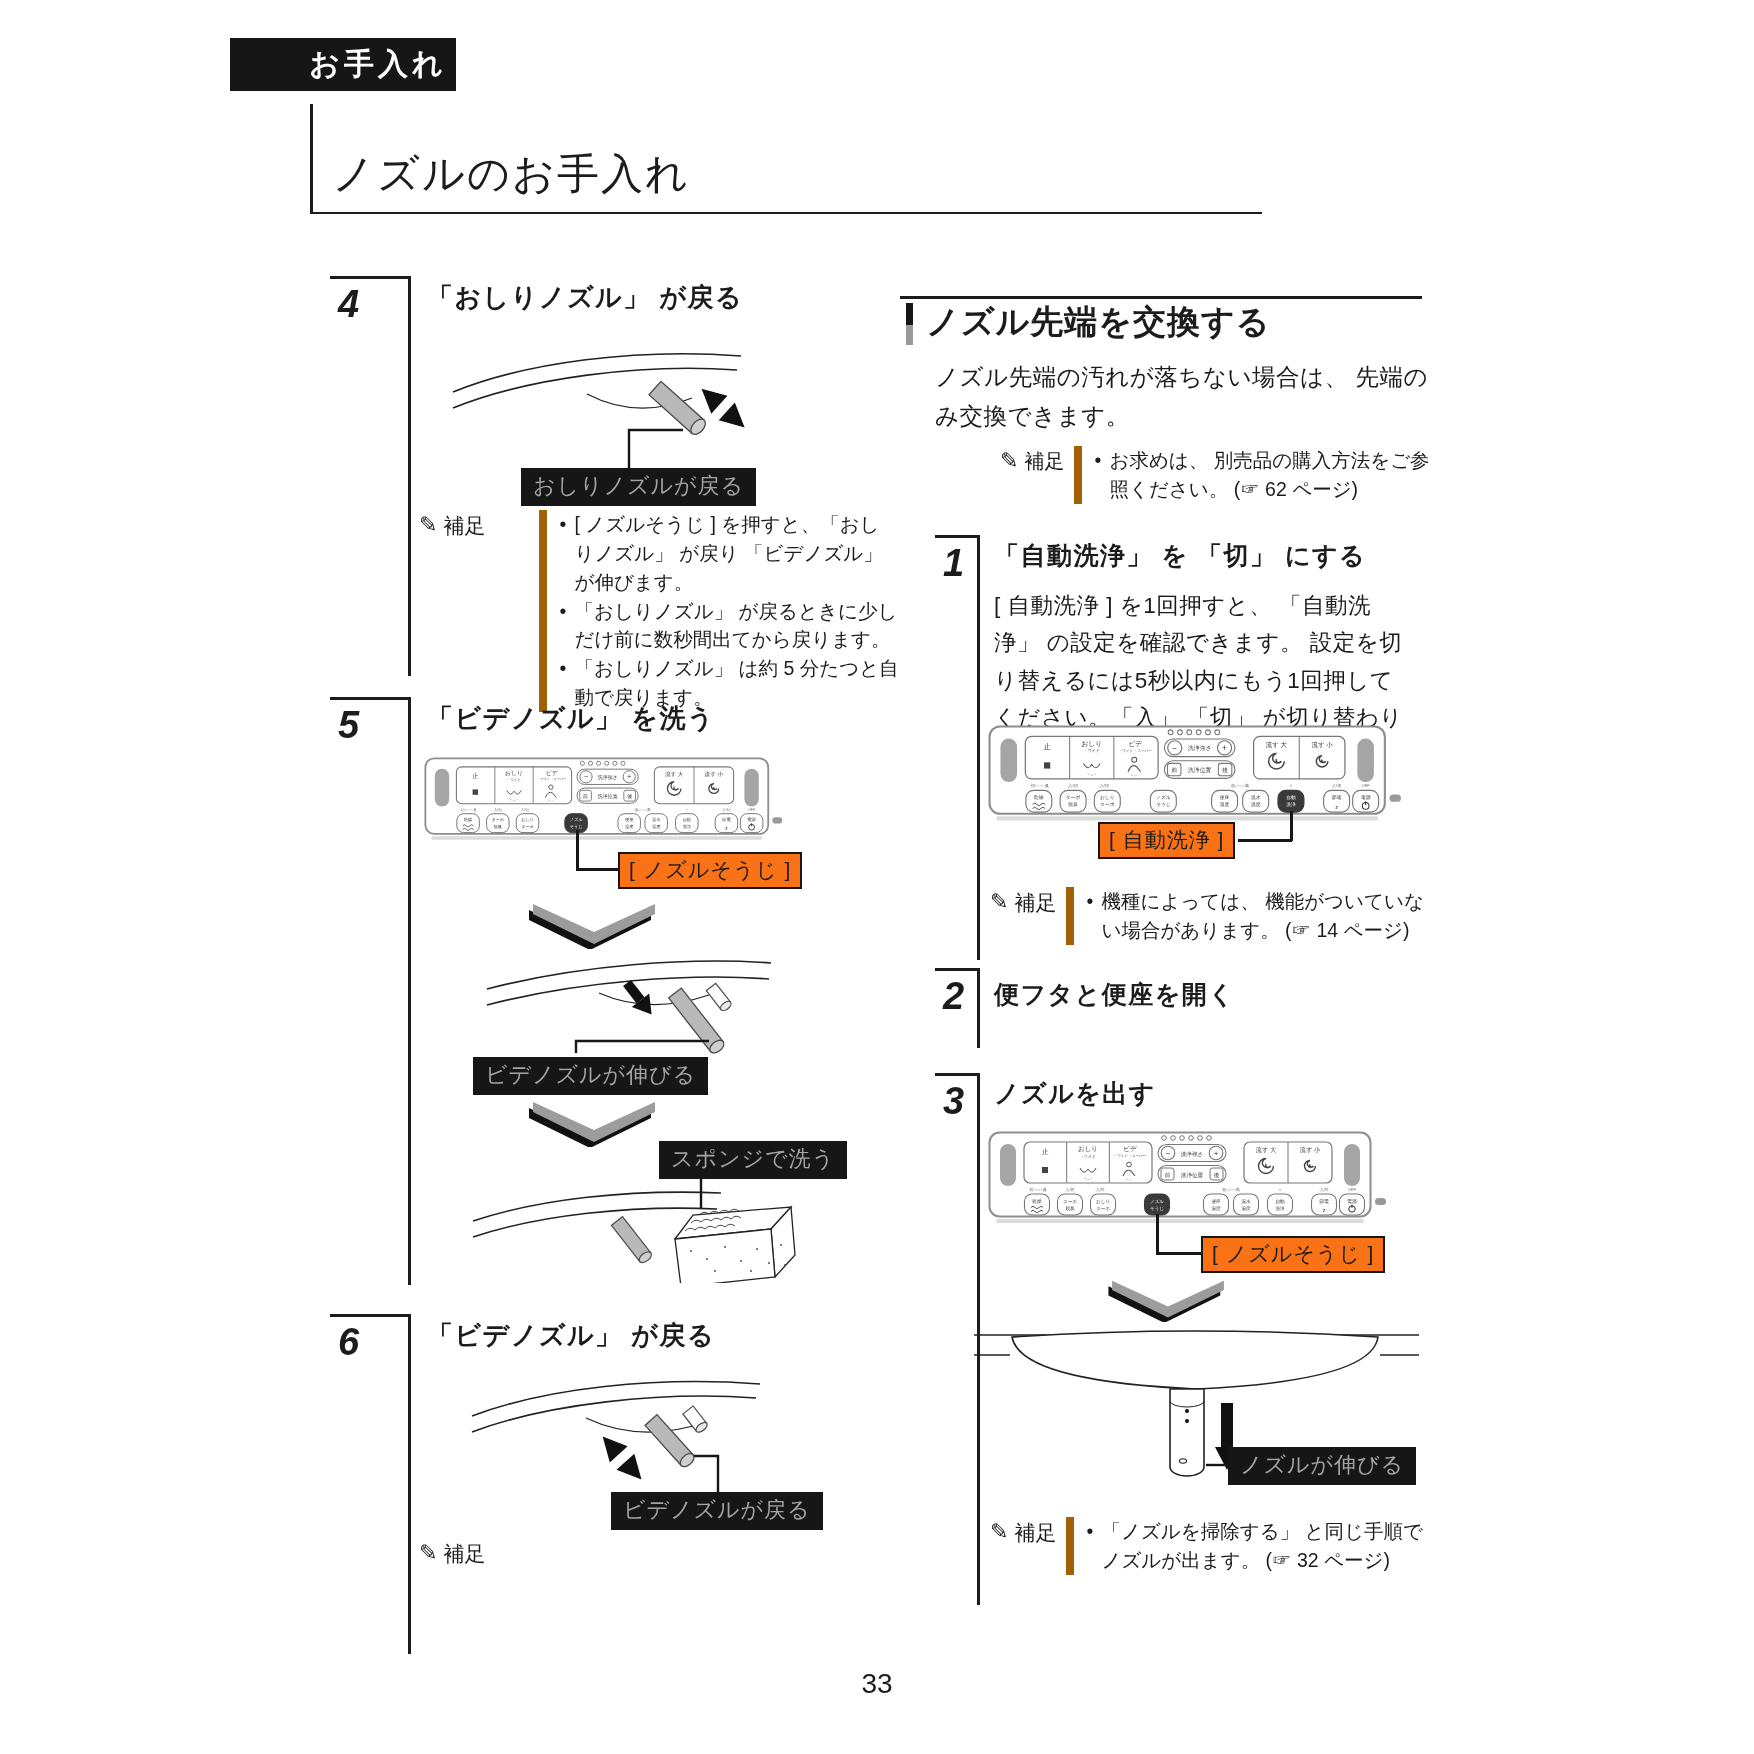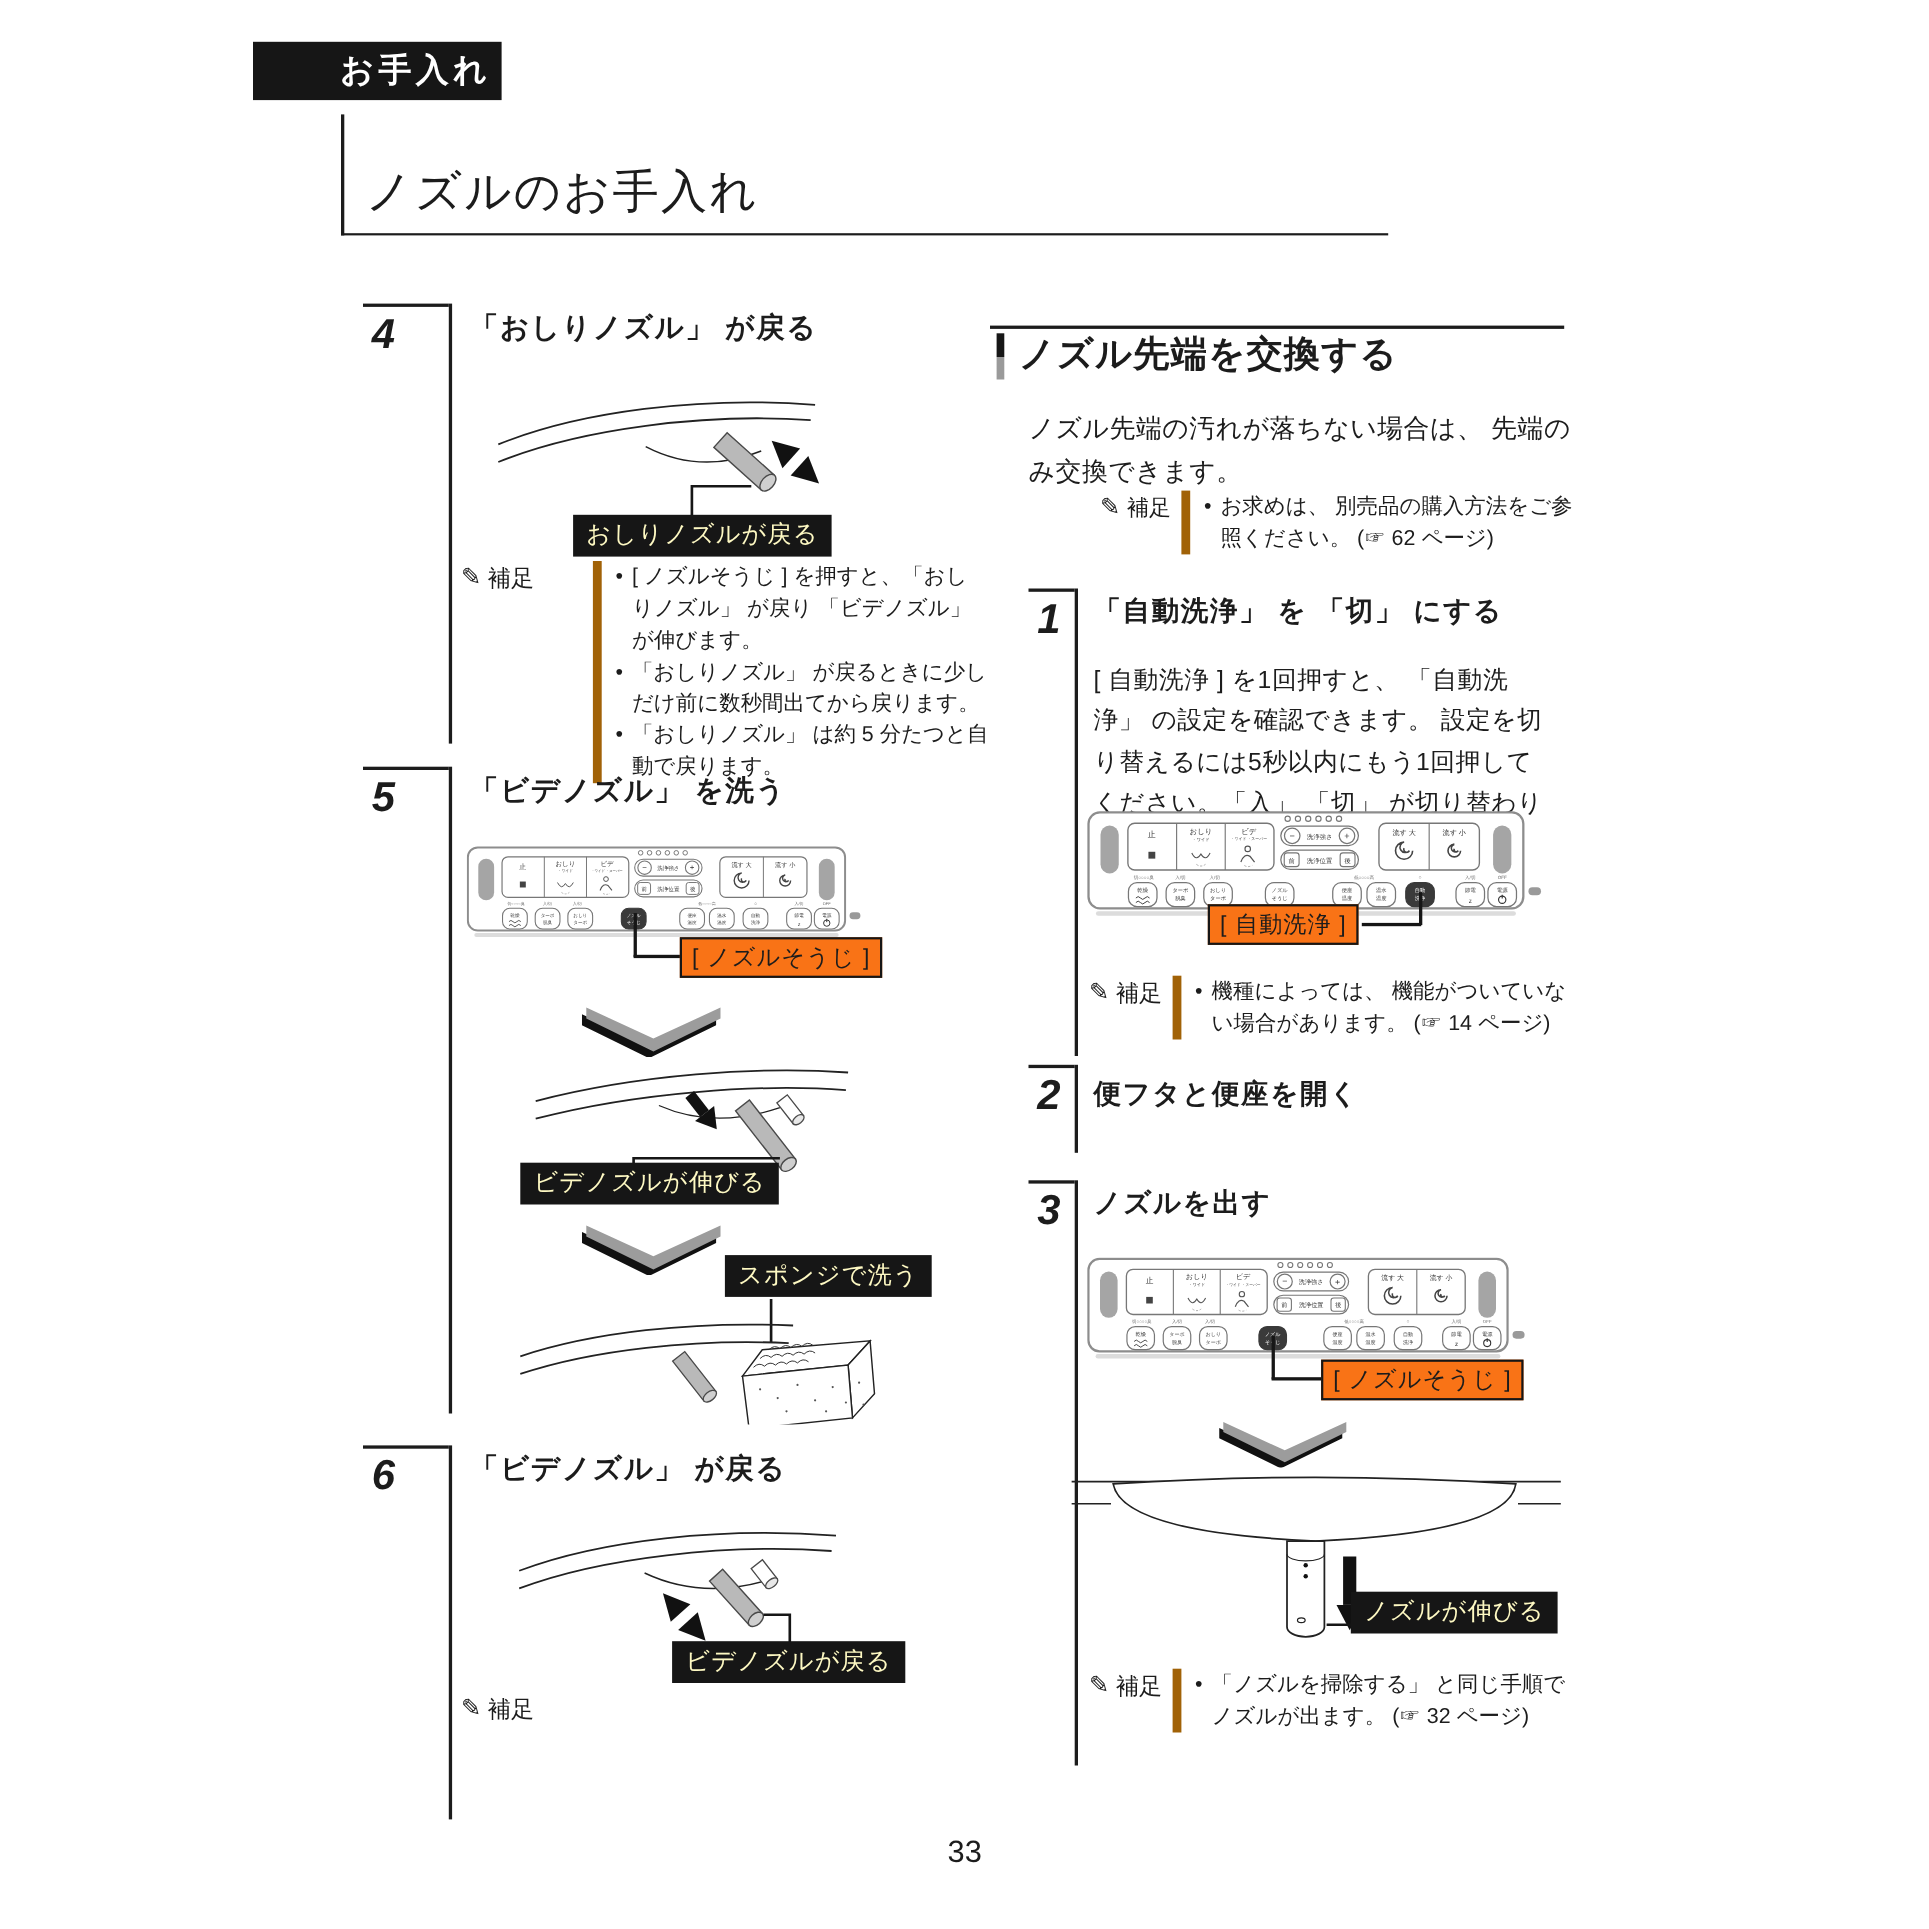--- a/index.html
+++ b/index.html
@@ -1,18 +1,18 @@
 <!DOCTYPE html>
 <html><head>
 <meta charset="utf-8">
 <style>
   html,body{margin:0;padding:0;background:#ffffff;}
   .page{position:relative;width:1754px;height:1754px;background:#fff;
         font-family:"Liberation Sans",sans-serif;color:#1c1c1c;overflow:hidden;}
-  .abs{position:absolute;margin-top:12px;}
+  .abs{position:absolute;}
   .rule{position:absolute;background:#1c1c1c;}
   .tag{position:absolute;left:230px;top:38px;width:226px;height:53px;background:#161616;
        color:#fff;font-size:30px;font-weight:bold;letter-spacing:4px;
        display:flex;align-items:center;justify-content:center;padding-left:70px;box-sizing:border-box;}
   .main-title{position:absolute;left:332px;top:146px;font-size:42px;font-weight:500;letter-spacing:2px;}
   .sec-title{position:absolute;left:926px;top:300px;font-size:33px;font-weight:600;letter-spacing:1px;}
   .gray-bar{position:absolute;left:906px;top:303px;width:7px;height:42px;
             background:linear-gradient(#161616 0 52%,#9a9a9a 52% 100%);}
   .step{position:absolute;display:flex;box-sizing:border-box;}
   .num-col{border-top:3px solid #1c1c1c;font-style:italic;font-weight:bold;font-size:38px;
@@ -21,21 +21,21 @@
                padding:4px 0 0 16px;box-sizing:border-box;}
   .step-title{font-size:26px;font-weight:bold;letter-spacing:1.5px;}
   .body-text{font-size:22.5px;line-height:1.66;letter-spacing:0.5px;}
   .note{position:absolute;display:flex;gap:10px;}
   .note-head{display:flex;gap:6px;font-size:21px;white-space:nowrap;padding-top:2px;font-weight:500;}
   .pencil{font-size:22px;}
   .note-body{border-left:8px solid #a16207;padding-left:12px;}
   .note-body ul{margin:0;padding:0;list-style:none;font-size:19.5px;line-height:1.48;}
   .note-body li{position:relative;padding-left:15px;margin:0;}
   .note-body li:before{content:"\2022";position:absolute;left:0;}
-  .blabel{position:absolute;background:#161616;color:#fef9c3;font-size:22px;
+  .blabel{position:absolute;background:#161616;color:#a3a3a3;font-size:22px;
           padding:3px 12px 5px;white-space:nowrap;letter-spacing:1px;}
   .callout{position:absolute;border:2.5px solid #161616;background:#f97316;font-size:21px;
            font-weight:500;padding:2px 9px 3px;white-space:nowrap;letter-spacing:1px;}
   .conn{position:absolute;background:#161616;}
   .pageno{position:absolute;left:0;right:0;top:1668px;text-align:center;font-size:28px;}
   svg{display:block;}
 </style>
 </head>
 <body>
 

